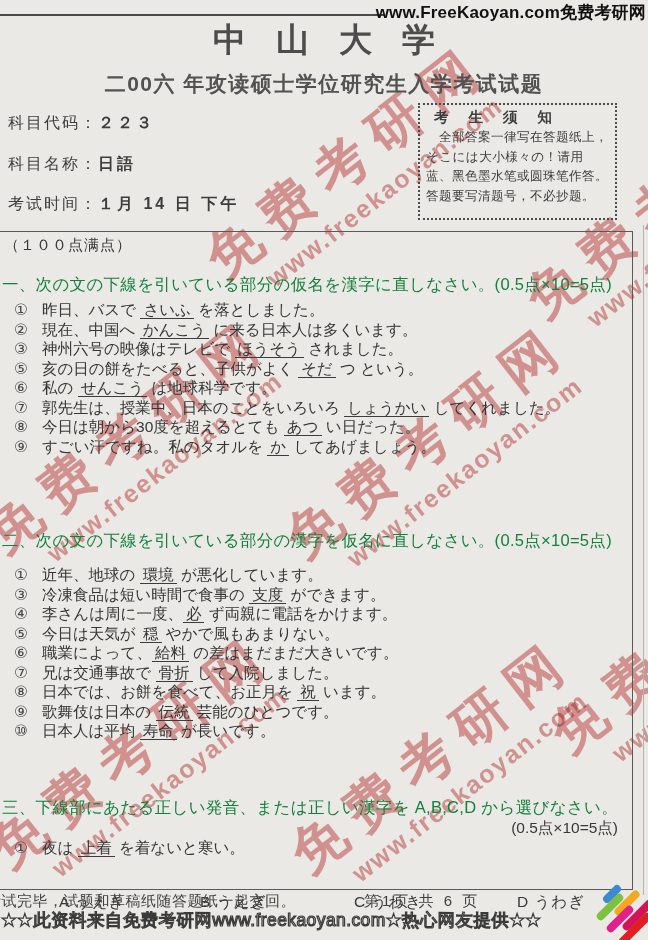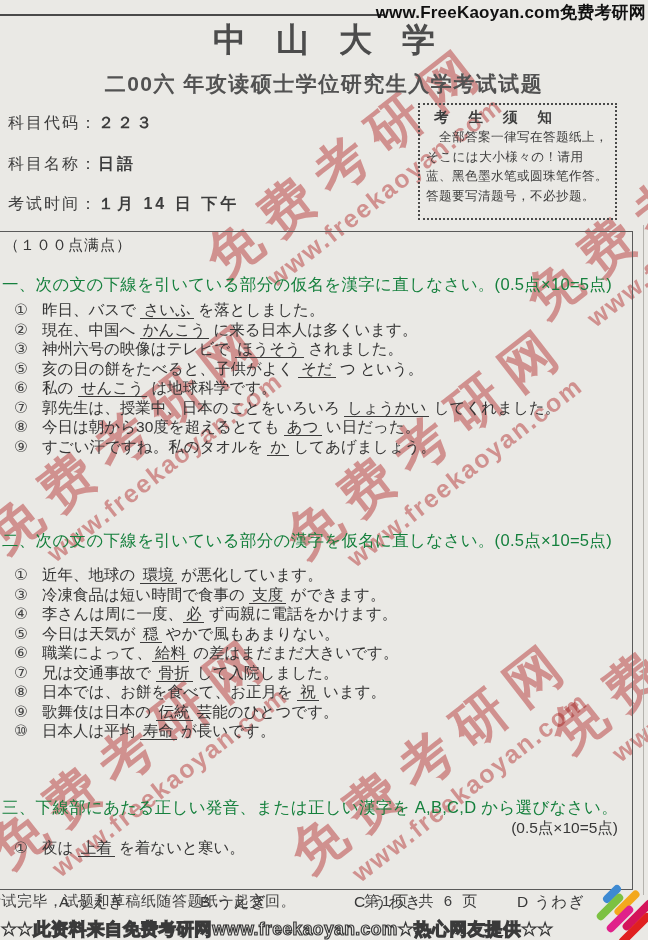--- a/index.html
+++ b/index.html
@@ -40,22 +40,22 @@
   .i2 .item{line-height:19.5px;}
   .item .num{display:inline-block;width:28px;font-size:15.5px;color:#444;}
   .item u{text-decoration:none;border-bottom:1.4px solid #3c3c3c;padding:0 3px;}
   .score-note{position:absolute;right:30px;top:818px;font-size:15.5px;}
   .options{position:absolute;left:40px;top:860px;width:600px;height:20px;font-size:15.5px;}
   .opt{position:absolute;white-space:nowrap;letter-spacing:1px;margin-top:32px;}
   .o0{left:19px}.o1{left:160px}.o2{left:314px}.o3{left:477px}
   
   .return-note{position:absolute;left:-14px;top:892px;font-size:15px;letter-spacing:0.5px;color:#3f3f3f;white-space:nowrap;}
   .page-info{position:absolute;left:364px;top:892px;font-size:15px;letter-spacing:3px;color:#3f3f3f;text-align:center;}
-  .banner{position:absolute;left:1px;top:908px;font-size:17.5px;font-weight:bold;white-space:nowrap;
-    color:#eae9e5;-webkit-text-stroke:1.2px #3a3a3a;letter-spacing:0.4px;margin-top:9px;}
+  .banner{position:absolute;left:1px;top:908px;font-size:17.5px;font-weight:normal;white-space:nowrap;
+    color:#eae9e5;-webkit-text-stroke:1.2px #3a3a3a;letter-spacing:0.4px;}
   
   .logo{position:absolute;left:593px;top:878px;width:55px;height:62px;}
   .logo .bar{position:absolute;height:8px;border-radius:4px;transform:rotate(-45deg);}
   .b0{left:8px;top:12px;width:22px;}
   .b1{left:0px;top:25px;width:34px;}
   .b2{left:18px;top:21px;width:32px;}
   .b3{left:10px;top:37px;width:34px;}
   .b4{left:25px;top:33px;width:40px;}
   .b5{left:21px;top:47px;width:42px;}
   

